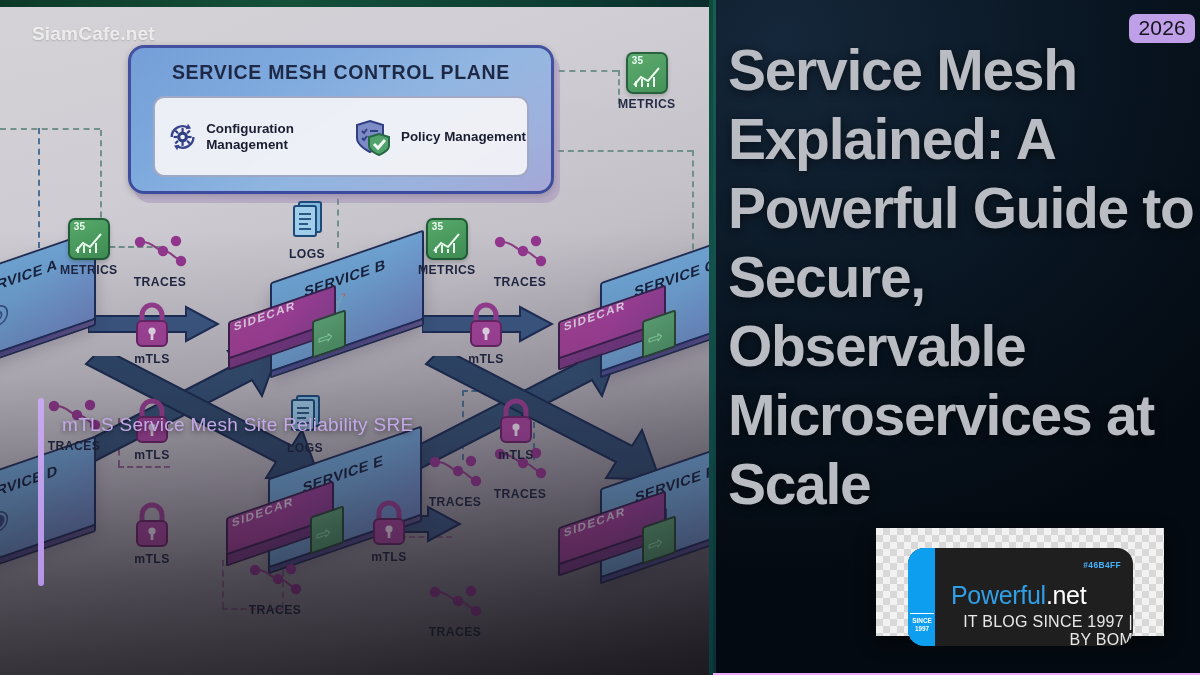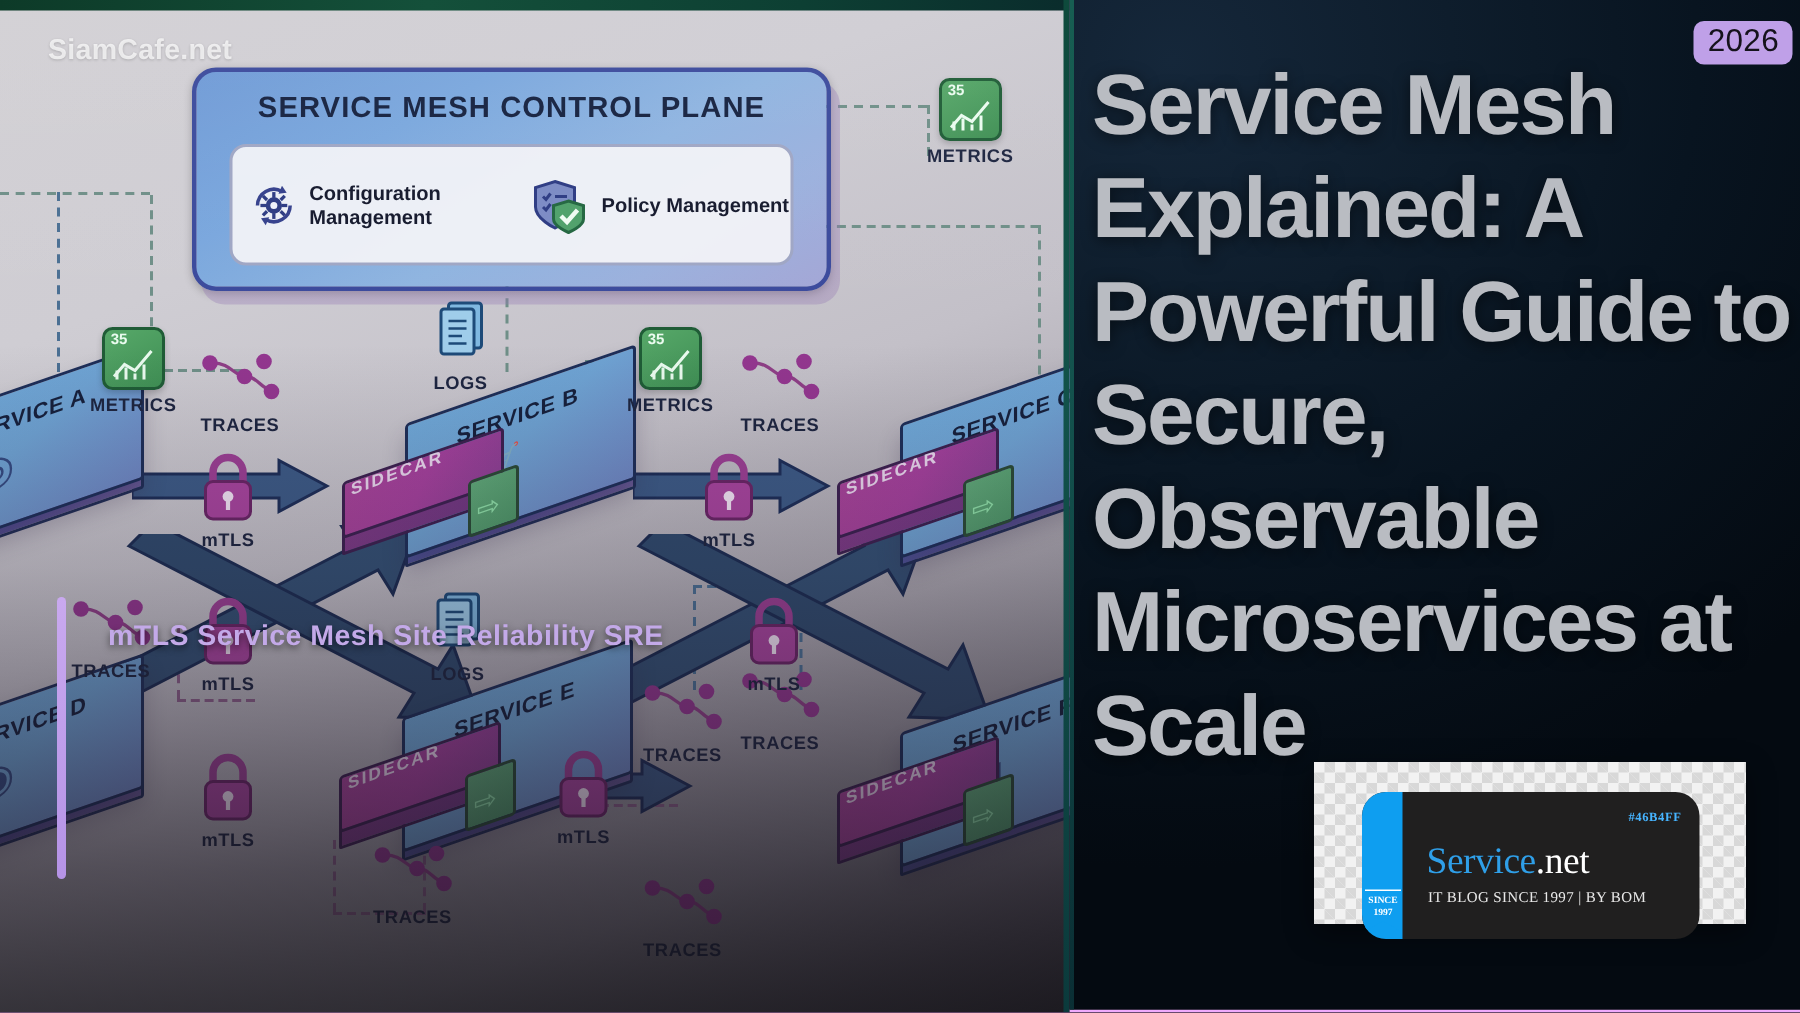--- a/index.html
+++ b/index.html
@@ -90,59 +90,59 @@
   .arrow{position:absolute;z-index:8;}
   .mt{position:absolute;z-index:13;text-align:center;}
   .mt .cap{font-size:12.2px;font-weight:700;color:#1d2540;margin-top:-2px;letter-spacing:.4px;}
 
   
   .ov{position:absolute;left:38px;top:396px;z-index:30;width:660px;}
   .ovbar{position:absolute;left:0;top:2px;width:6px;height:188px;border-radius:3px;
      background:linear-gradient(180deg,#c9a9ef 0%,#b593e6 100%);}
   .ovt{margin:0 0 0 26px;font-size:35px;line-height:1.30;font-weight:400;color:#fff;
      text-shadow:0 2px 6px rgba(0,0,0,.55),0 1px 2px rgba(0,0,0,.5);}
-  .ovs{margin:18px 0 0 34px;font-size:19px;font-weight:700;color:#c3a9e8;
+  .ovs{margin:18px 0 0 24px;font-size:19px;font-weight:400;color:#c3a9e8;
      text-shadow:0 2px 5px rgba(0,0,0,.55);letter-spacing:.3px;}
 
   
   .dark-panel{position:absolute;left:713px;top:0;width:487px;height:673px;overflow:hidden;
      background:
        radial-gradient(120% 80% at 14% 6%, #15273a 0%, #0e1d2c 32%, #081420 60%, #040a11 100%),
        linear-gradient(180deg,#0d2430 0%,#071520 45%,#02070d 100%);}
   .dp-edge{position:absolute;left:0;top:0;width:3px;height:675px;
      background:linear-gradient(180deg,#175e52 0%,#13504c 45%,#0a2e34 100%);}
   .headline{position:absolute;left:15px;top:36px;width:480px;margin:0;
      font-size:57px;line-height:1.21;font-weight:700;letter-spacing:-1.3px;color:#b9bcc2;
      text-shadow:0 2px 10px rgba(0,0,0,.55);}
   .year{position:absolute;right:5px;top:14px;z-index:6;
      background:#bfa0e8;color:#15121c;border-radius:7px;padding:2px 9px 3px;
      font-size:21px;font-weight:400;letter-spacing:.2px;}
 
   
-  .logocard{position:absolute;left:876px;top:508px;width:288px;height:108px;z-index:35;
+  .logocard{position:absolute;left:876px;top:528px;width:288px;height:108px;z-index:35;
      background-color:#f2f2f2;
      background-image:
        linear-gradient(45deg,#d8d8d8 25%,transparent 25%,transparent 75%,#d8d8d8 75%),
        linear-gradient(45deg,#d8d8d8 25%,transparent 25%,transparent 75%,#d8d8d8 75%);
      background-size:14px 14px;background-position:0 0,7px 7px;
-     box-shadow:0 6px 18px rgba(0,0,0,.45);font-family:Liberation Serif, serif;}
+     box-shadow:0 6px 18px rgba(0,0,0,.45);}
   .lcin{position:absolute;left:32px;top:20px;width:225px;height:98px;
      background:#201f1f;border-radius:16px;overflow:hidden;}
   .lcbar{position:absolute;left:0;top:0;width:27px;height:98px;background:#0e9ef0;}
   .rib{position:absolute;left:2px;bottom:5px;width:24px;}
   .rib .rt{background:#0e9ef0;color:#fff;font-size:6.4px;font-weight:700;text-align:center;
      line-height:1.14;padding:3px 0 2px;border-top:1.4px solid #fff;}
   .rib .rv{width:0;height:0;margin:0 auto;border-left:12px solid #0e9ef0;
      border-right:12px solid #0e9ef0;border-bottom:7px solid transparent;}
   .hexlab{position:absolute;right:12px;top:12px;font-size:8.4px;font-weight:700;color:#46b4ff;
      letter-spacing:.4px;}
   .brand{position:absolute;left:43px;top:33px;font-size:25px;font-weight:400;letter-spacing:-.3px;}
   .brand .b1{color:#2f9fe8;}
   .brand .b2{color:#ffffff;}
-  .tag{position:absolute;left:44px;top:65px;font-size:10px;color:#e8e8e8;letter-spacing:.25px;}
+  .tag{position:absolute;left:44px;top:65px;font-size:16px;color:#e8e8e8;letter-spacing:.25px;text-align:right;}
 </style>
 </head>
 <body>
 
 <div class="stage">
 
   <div class="diagram-panel">
 
     <div class="dg">
 
@@ -549,19 +549,19 @@
       <div class="lcbar"></div>
       <div class="rib">
         <div class="rt">
           <span>SINCE</span><br>
           <span>1997</span>
         </div>
         <div class="rv"></div>
       </div>
       <div class="hexlab">#46B4FF</div>
       <div class="brand">
-        <span class="b1">Service</span><span class="b2">.net</span>
+        <span class="b1">Powerful</span><span class="b2">.net</span>
       </div>
       <div class="tag">IT BLOG SINCE 1997 | BY BOM</div>
     </div>
   </div>
 
 </div>
 
 </body></html>

